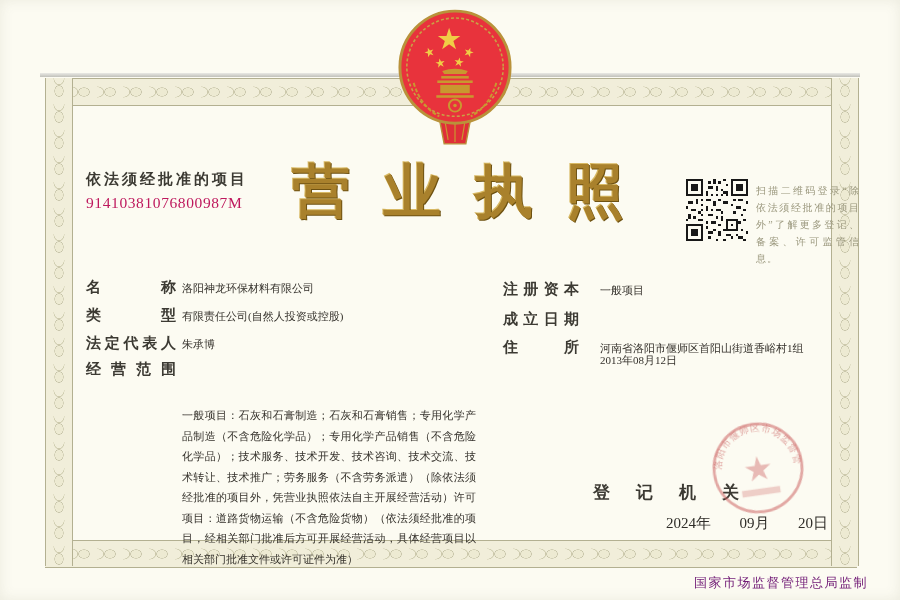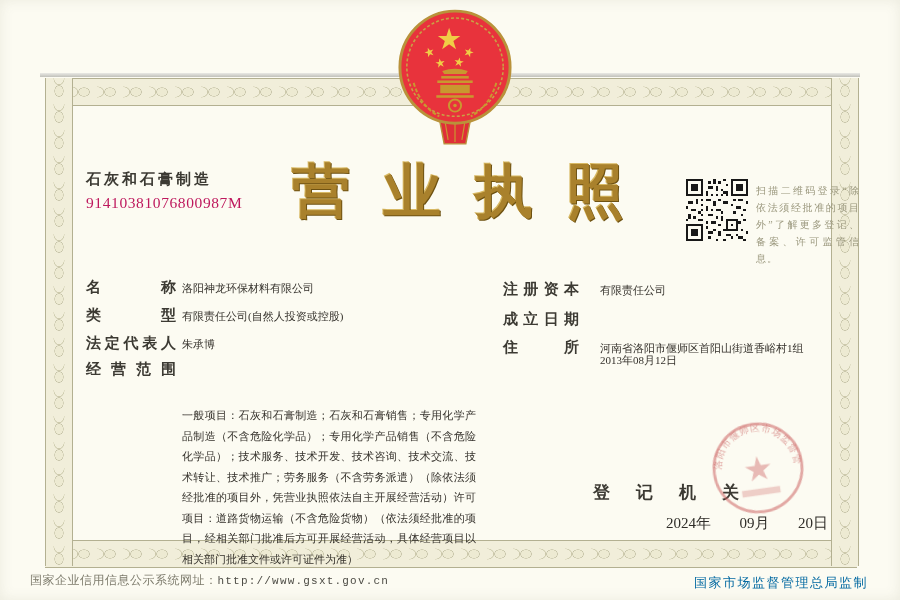--- a/index.html
+++ b/index.html
@@ -47,21 +47,21 @@
          font-family:"Liberation Sans","DejaVu Sans",sans-serif;
          font-weight:bold;font-size:17px;color:#3c3a33;}
   .issue-date{position:absolute;left:666px;top:514px;width:162px;font-size:15px;color:#2f2d28;}
   
   .seal{position:absolute;left:710px;top:420px;width:96px;height:96px;z-index:6;
         filter:blur(.4px);transform:rotate(-8deg);opacity:.85;}
   
   .foot-left{position:absolute;left:30px;top:572px;font-size:12px;color:#7e7c6d;letter-spacing:.5px;}
   .foot-left .url{font-family:"Liberation Mono","DejaVu Sans Mono",monospace;
         font-size:11px;color:#4d4c45;letter-spacing:1.2px;}
-  .foot-right{position:absolute;right:32px;top:574px;font-size:13px;color:#0369a1;letter-spacing:1.5px;}
+  .foot-right{position:absolute;right:32px;top:574px;font-size:13px;color:#701a75;letter-spacing:1.5px;}
 </style>
 </head>
 <body>
 
 <div class="page">
 
   <div class="silver-line"></div>
   <div class="strip h top"></div>
   <div class="strip h bottom"></div>
   <div class="strip v left"></div>
@@ -85,21 +85,21 @@
     <rect x="42" y="73.5" width="36" height="2.6" fill="#c9982f"></rect>
     <rect x="45" y="78" width="30" height="8.5" fill="#c9982f"></rect>
     <rect x="41" y="88.5" width="38" height="2.6" fill="#c9982f"></rect>
     <circle cx="60" cy="99" r="6.2" fill="none" stroke="#c9982f" stroke-width="2"></circle>
     <circle cx="60" cy="99" r="1.8" fill="#c9982f"></circle>
     <path d="M18,76 Q25,100 44,110" fill="none" stroke="#c9982f" stroke-width="2" stroke-dasharray="4,2"></path>
     <path d="M102,76 Q95,100 76,110" fill="none" stroke="#c9982f" stroke-width="2" stroke-dasharray="4,2"></path>
   </svg>
 
   <div class="credit">
-    <div class="lbl">石灰和石膏制造</div>
+    <div class="lbl">依法须经批准的项目</div>
     <div class="val">91410381076800987M</div>
   </div>
 
   <div class="title justify">
       <span>营</span>
       <span>业</span>
       <span>执</span>
       <span>照</span>
     </div>
 
@@ -224,21 +224,21 @@
       <span>围</span>
     </div>
   <div class="valbox scope" style="left:182px;top:358px;margin-top:47px;">一般项目：石灰和石膏制造；石灰和石膏销售；专用化学产品制造（不含危险化学品）；专用化学产品销售（不含危险化学品）；技术服务、技术开发、技术咨询、技术交流、技术转让、技术推广；劳务服务（不含劳务派遣）（除依法须经批准的项目外，凭营业执照依法自主开展经营活动）许可项目：道路货物运输（不含危险货物）（依法须经批准的项目，经相关部门批准后方可开展经营活动，具体经营项目以相关部门批准文件或许可证件为准）</div>
 
   <div class="lblbox justify" style="left:503px;top:280px;width:76px;">
       <span>注</span>
       <span>册</span>
       <span>资</span>
       <span>本</span>
     </div>
-  <div class="valbox" style="left:600px;top:280px;width:240px;">有限责任公司</div>
+  <div class="valbox" style="left:600px;top:280px;width:240px;">一般项目</div>
 
   <div class="lblbox justify" style="left:503px;top:310px;width:76px;">
       <span>成</span>
       <span>立</span>
       <span>日</span>
       <span>期</span>
     </div>
   <div class="valbox" style="left:600px;top:310px;width:240px;margin-top:40px;">2013年08月12日</div>
 
   <div class="lblbox justify" style="left:503px;top:338px;width:76px;">
@@ -262,18 +262,15 @@
   <svg class="seal" viewBox="0 0 120 120">
     <circle cx="60" cy="60" r="55" fill="none" stroke="rgba(203,95,95,.62)" stroke-width="3.5"></circle>
     <use href="#st" transform="translate(60,62) scale(17)" fill="rgba(206,100,100,.5)"></use>
     <path id="sealArc" d="M 14,60 A 46,46 0 0 1 106,60" fill="none"></path>
     <text font-size="12" fill="rgba(198,88,88,.62)" letter-spacing="1" font-family="Liberation Sans, DejaVu Sans, sans-serif">
       <textPath href="#sealArc" startOffset="4">洛阳市偃师区市场监督管理局</textPath>
     </text>
     <rect x="36" y="86" width="48" height="8" fill="rgba(206,100,100,.35)"></rect>
   </svg>
 
-  <div class="foot-left">
-    <span>国家企业信用信息公示系统网址：</span><span class="url">http://www.gsxt.gov.cn</span>
-  </div>
   <div class="foot-right">国家市场监督管理总局监制</div>
 
 </div>
 
 </body></html>

